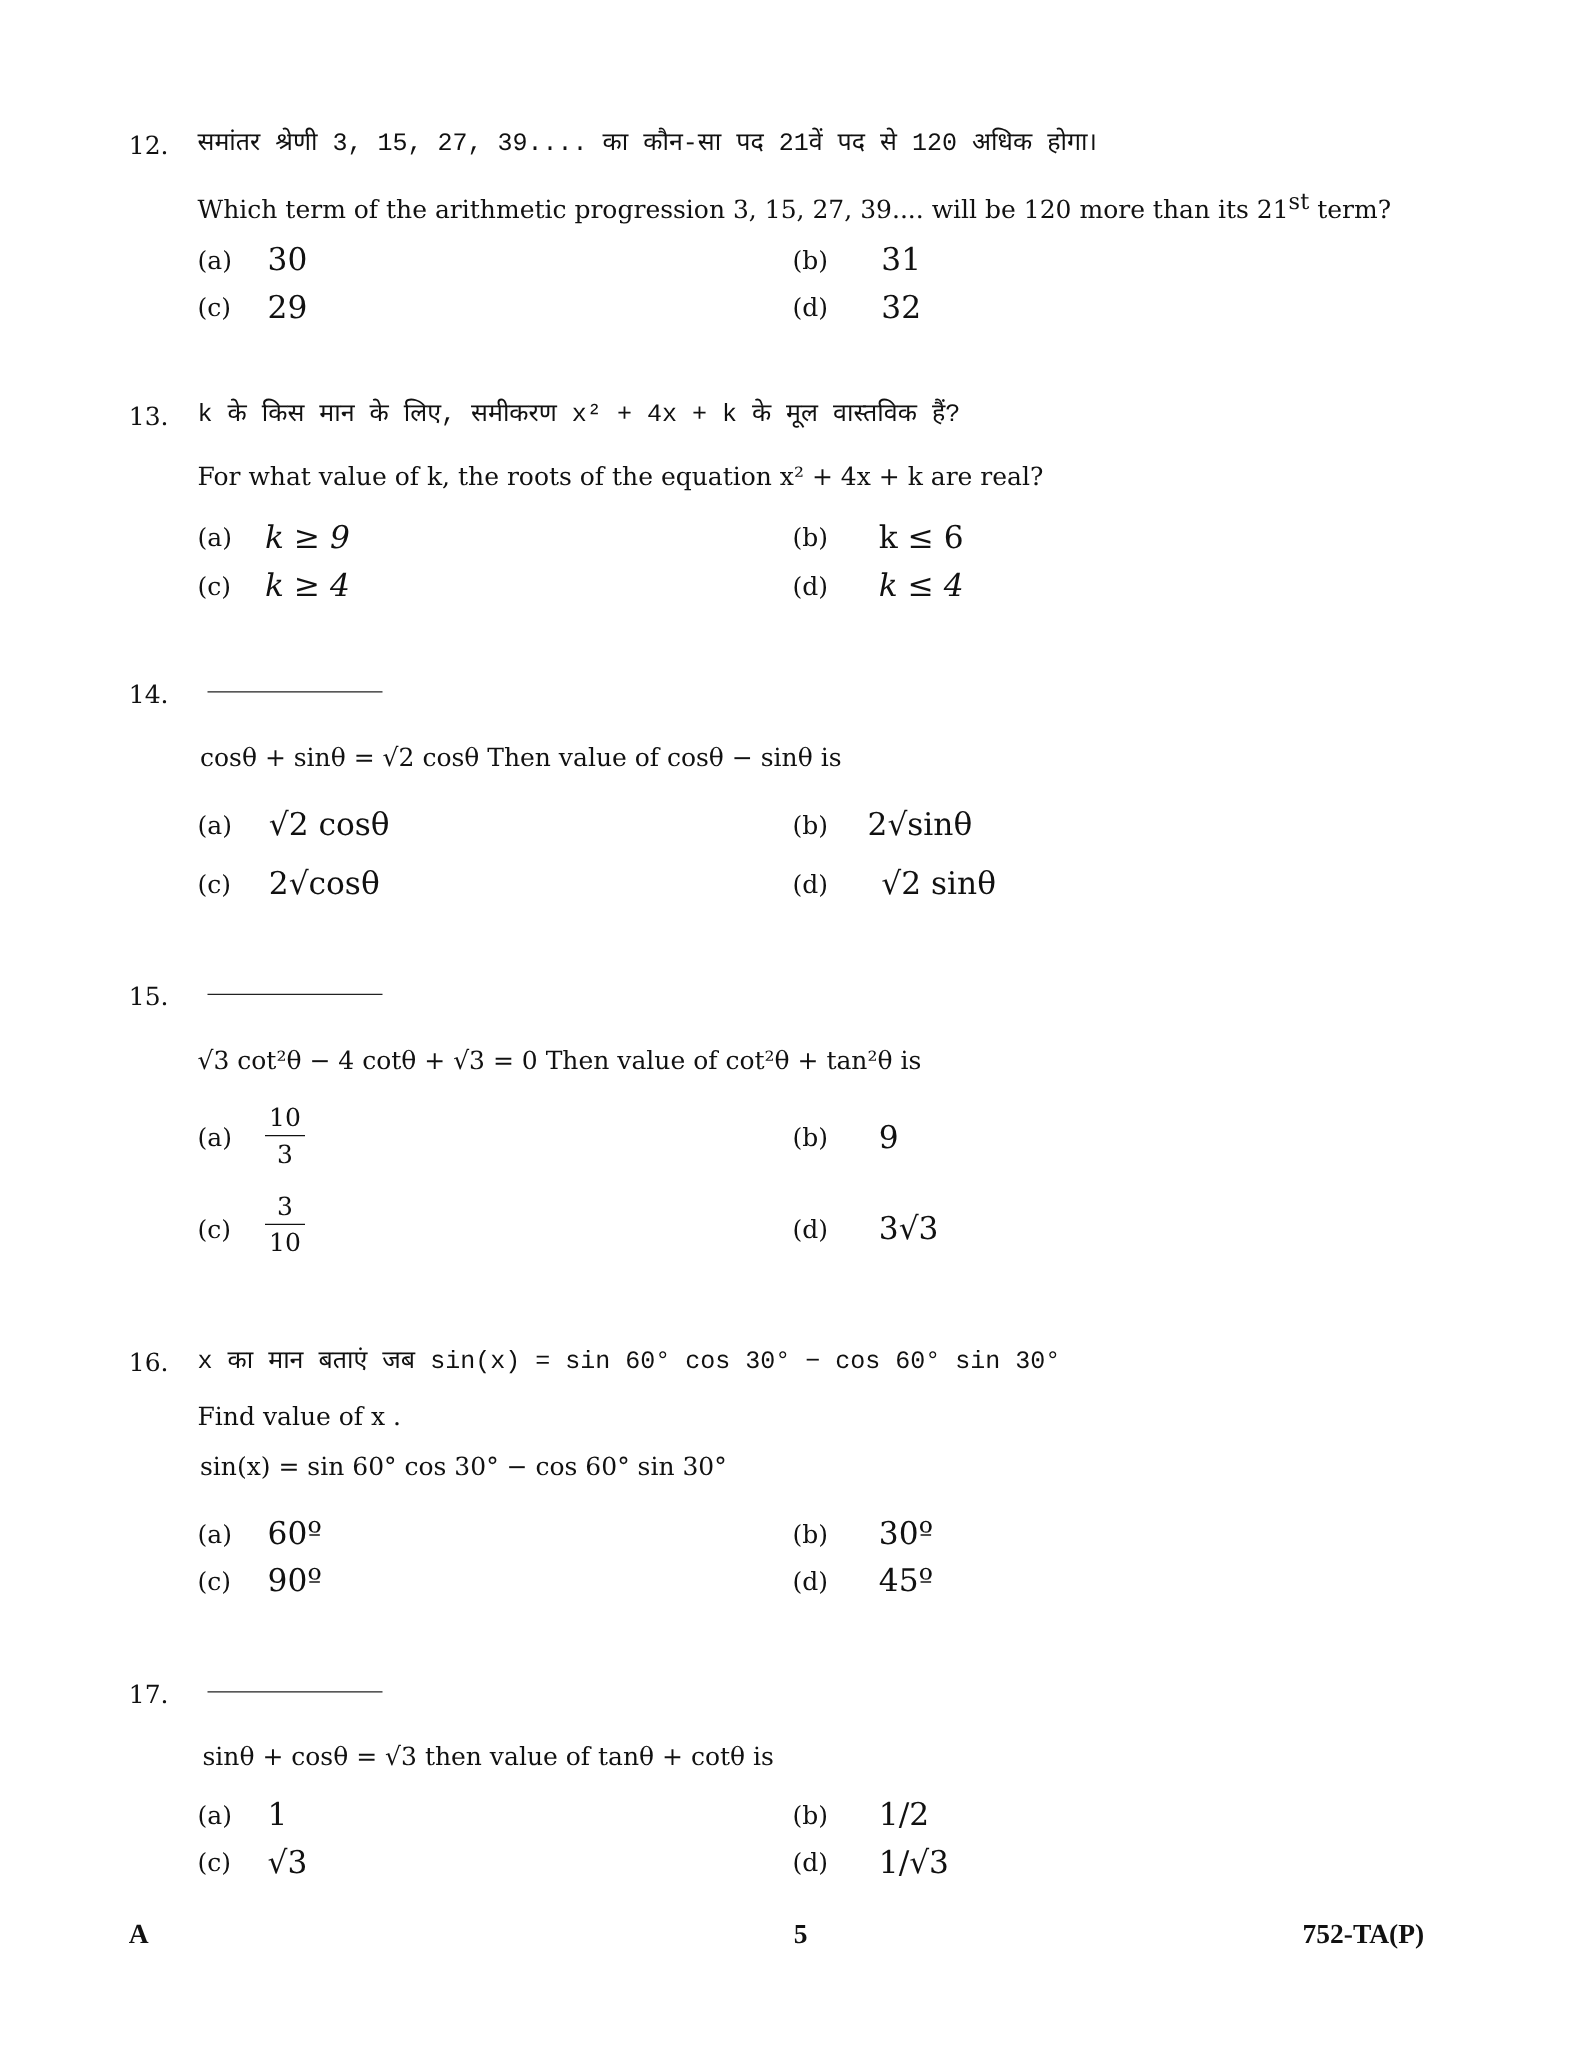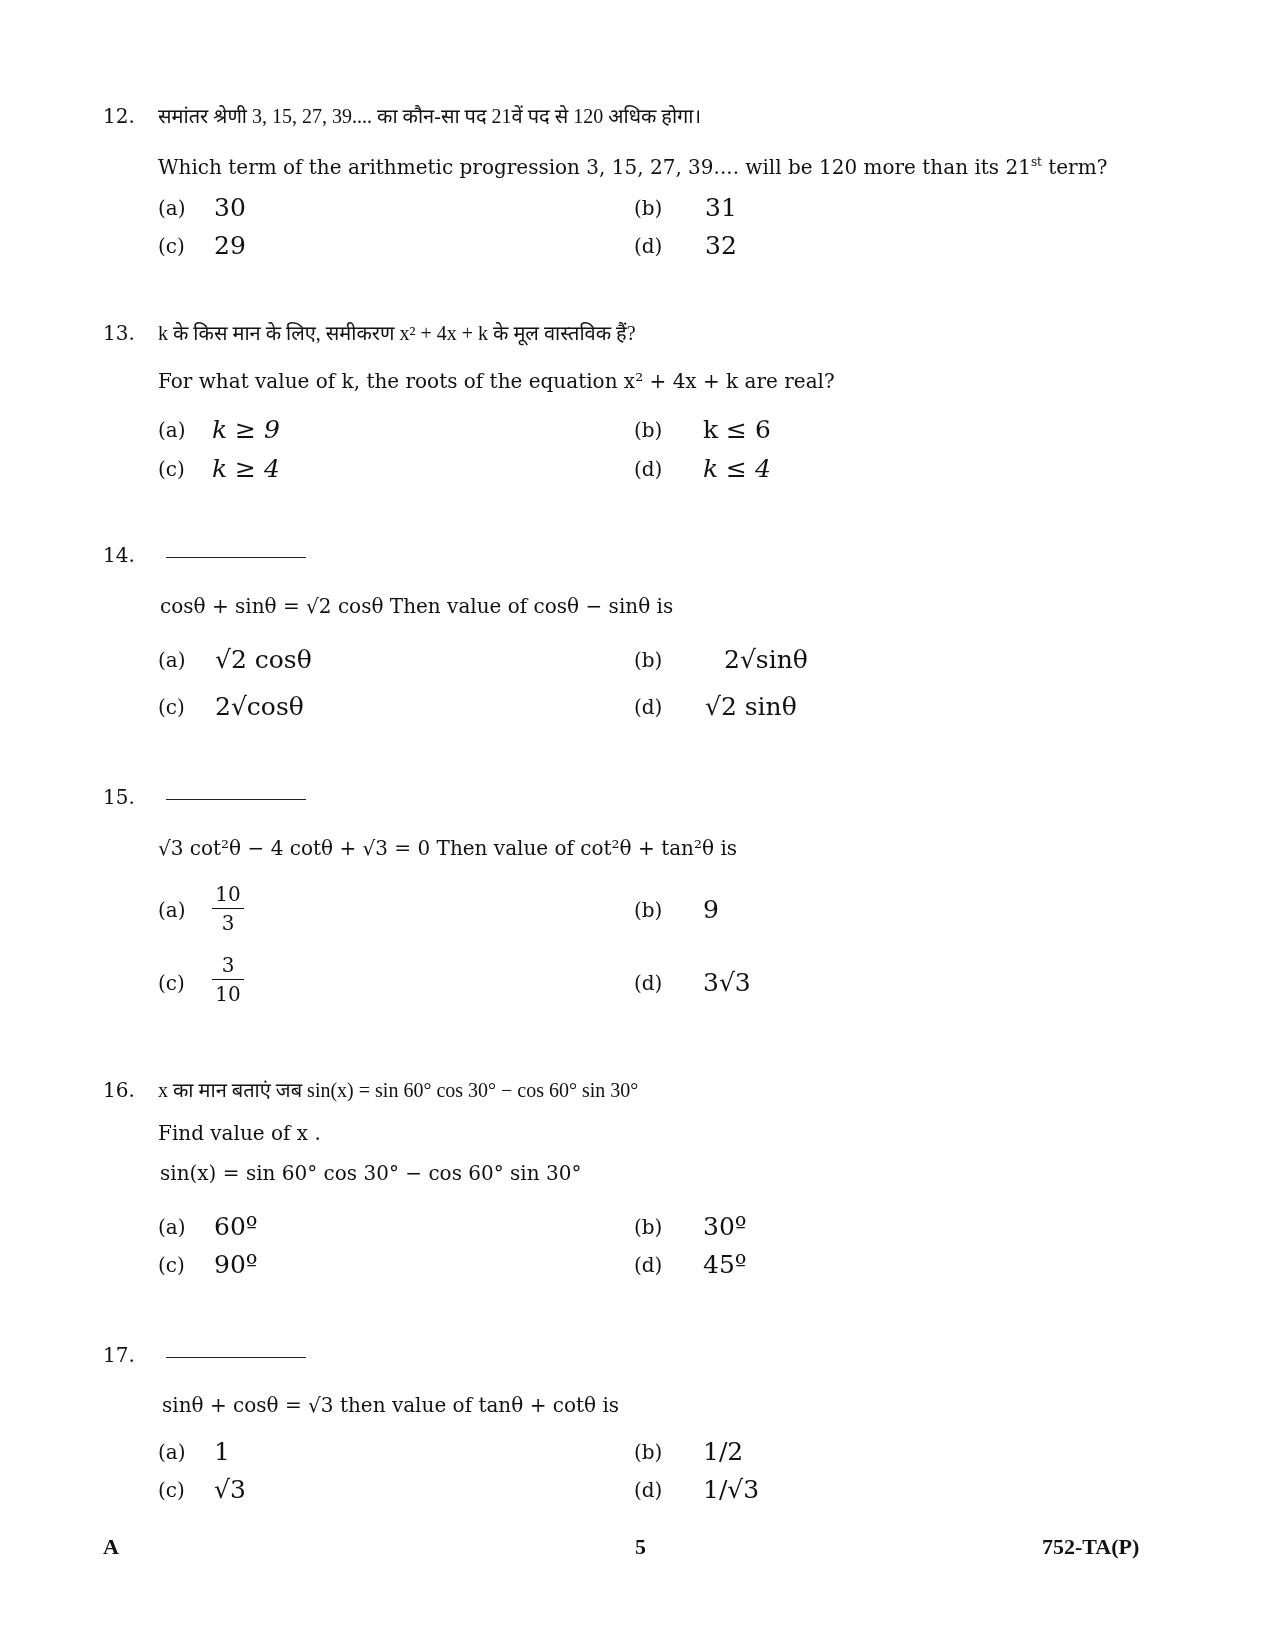--- a/index.html
+++ b/index.html
@@ -1,36 +1,36 @@
 <!DOCTYPE html>
 <html><head>
 <meta charset="utf-8">
 <style>
   html, body { margin:0; padding:0; background:#ffffff; }
   body { width:1275px; height:1651px; position:relative; overflow:hidden;
          font-family:"DejaVu Serif","Liberation Serif",serif; color:#111; }
   .line { position:absolute; font-size:20px; white-space:nowrap; line-height:24px; }
   .qnum { position:absolute; left:103px; font-size:20px; line-height:24px; }
-  .hi { font-family:Liberation Serif, serif; font-size:20px; }
+  .hi { font-family:Liberation Mono, monospace; font-size:20px; }
   .math { font-family:"DejaVu Serif","Liberation Serif",serif; }
   .blank { display:inline-block; width:140px; border-bottom:1px solid #222; vertical-align:middle; margin-left:8px; }
   .optl { position:absolute; font-size:20px; line-height:24px; }
   .optv { position:absolute; font-size:25px; line-height:24px; white-space:nowrap; }
   .frac { position:absolute; text-align:center; font-size:20px; line-height:24px; width:32px; }
   .frac .num { display:block; border-bottom:1px solid #111; padding-bottom:2px; }
   .frac .den { display:block; padding-top:2px; }
   .footer { position:absolute; top:1534px; font-size:22px; font-weight:bold; font-family:"Liberation Serif","DejaVu Serif",serif; }
 </style>
 </head>
 <body>
 
 <div>
   <span class="qnum" style="top:104px">12.</span>
   <span class="line hi" style="top:104px;left:158px">समांतर श्रेणी 3, 15, 27, 39....  का कौन-सा पद 21वें पद से 120 अधिक होगा।</span>
-  <span class="line" style="top:150px;left:158px"><span>Which term of the arithmetic progression 3, 15, 27, 39.... will be 120 more than its 21</span><sup style="font-size:12px">st</sup><span> term?</span></span>
+  <span class="line" style="top:150px;left:158px"><span>Which term of the arithmetic progression 3, 15, 27, 39.... will be 120 more than its 21</span><sup style="font-size:18px">st</sup><span> term?</span></span>
   <span class="optl" style="top:196px;left:158px">(a)</span>
   <span class="optv" style="top:196px;left:214px">30</span>
   <span class="optl" style="top:196px;left:634px">(b)</span>
   <span class="optv" style="top:196px;left:705px">31</span>
   <span class="optl" style="top:234px;left:158px">(c)</span>
   <span class="optv" style="top:234px;left:214px">29</span>
   <span class="optl" style="top:234px;left:634px">(d)</span>
   <span class="optv" style="top:234px;left:705px">32</span>
 </div>
 
@@ -48,21 +48,21 @@
   <span class="optv math" style="top:457px;left:703px;font-style:italic">k ≤ 4</span>
 </div>
 
 <div>
   <span class="qnum" style="top:543px">14.</span>
   <span class="line hi" style="top:543px;left:158px"><span class="blank"></span></span>
   <span class="line" style="top:594px;left:160px">cosθ + sinθ = √2 cosθ Then value of cosθ − sinθ is</span>
   <span class="optl" style="top:648px;left:158px">(a)</span>
   <span class="optv" style="top:648px;left:215px">√2 cosθ</span>
   <span class="optl" style="top:648px;left:634px">(b)</span>
-  <span class="optv" style="top:648px;left:724px">2√sinθ</span>
+  <span class="optv" style="top:648px;left:694px">2√sinθ</span>
   <span class="optl" style="top:695px;left:158px">(c)</span>
   <span class="optv" style="top:695px;left:215px">2√cosθ</span>
   <span class="optl" style="top:695px;left:634px">(d)</span>
   <span class="optv" style="top:695px;left:705px">√2 sinθ</span>
 </div>
 
 <div>
   <span class="qnum" style="top:785px">15.</span>
   <span class="line hi" style="top:785px;left:158px"><span class="blank"></span></span>
   <span class="line" style="top:836px;left:158px">√3 cot²θ − 4 cotθ + √3 = 0 Then value of cot²θ + tan²θ is</span>

